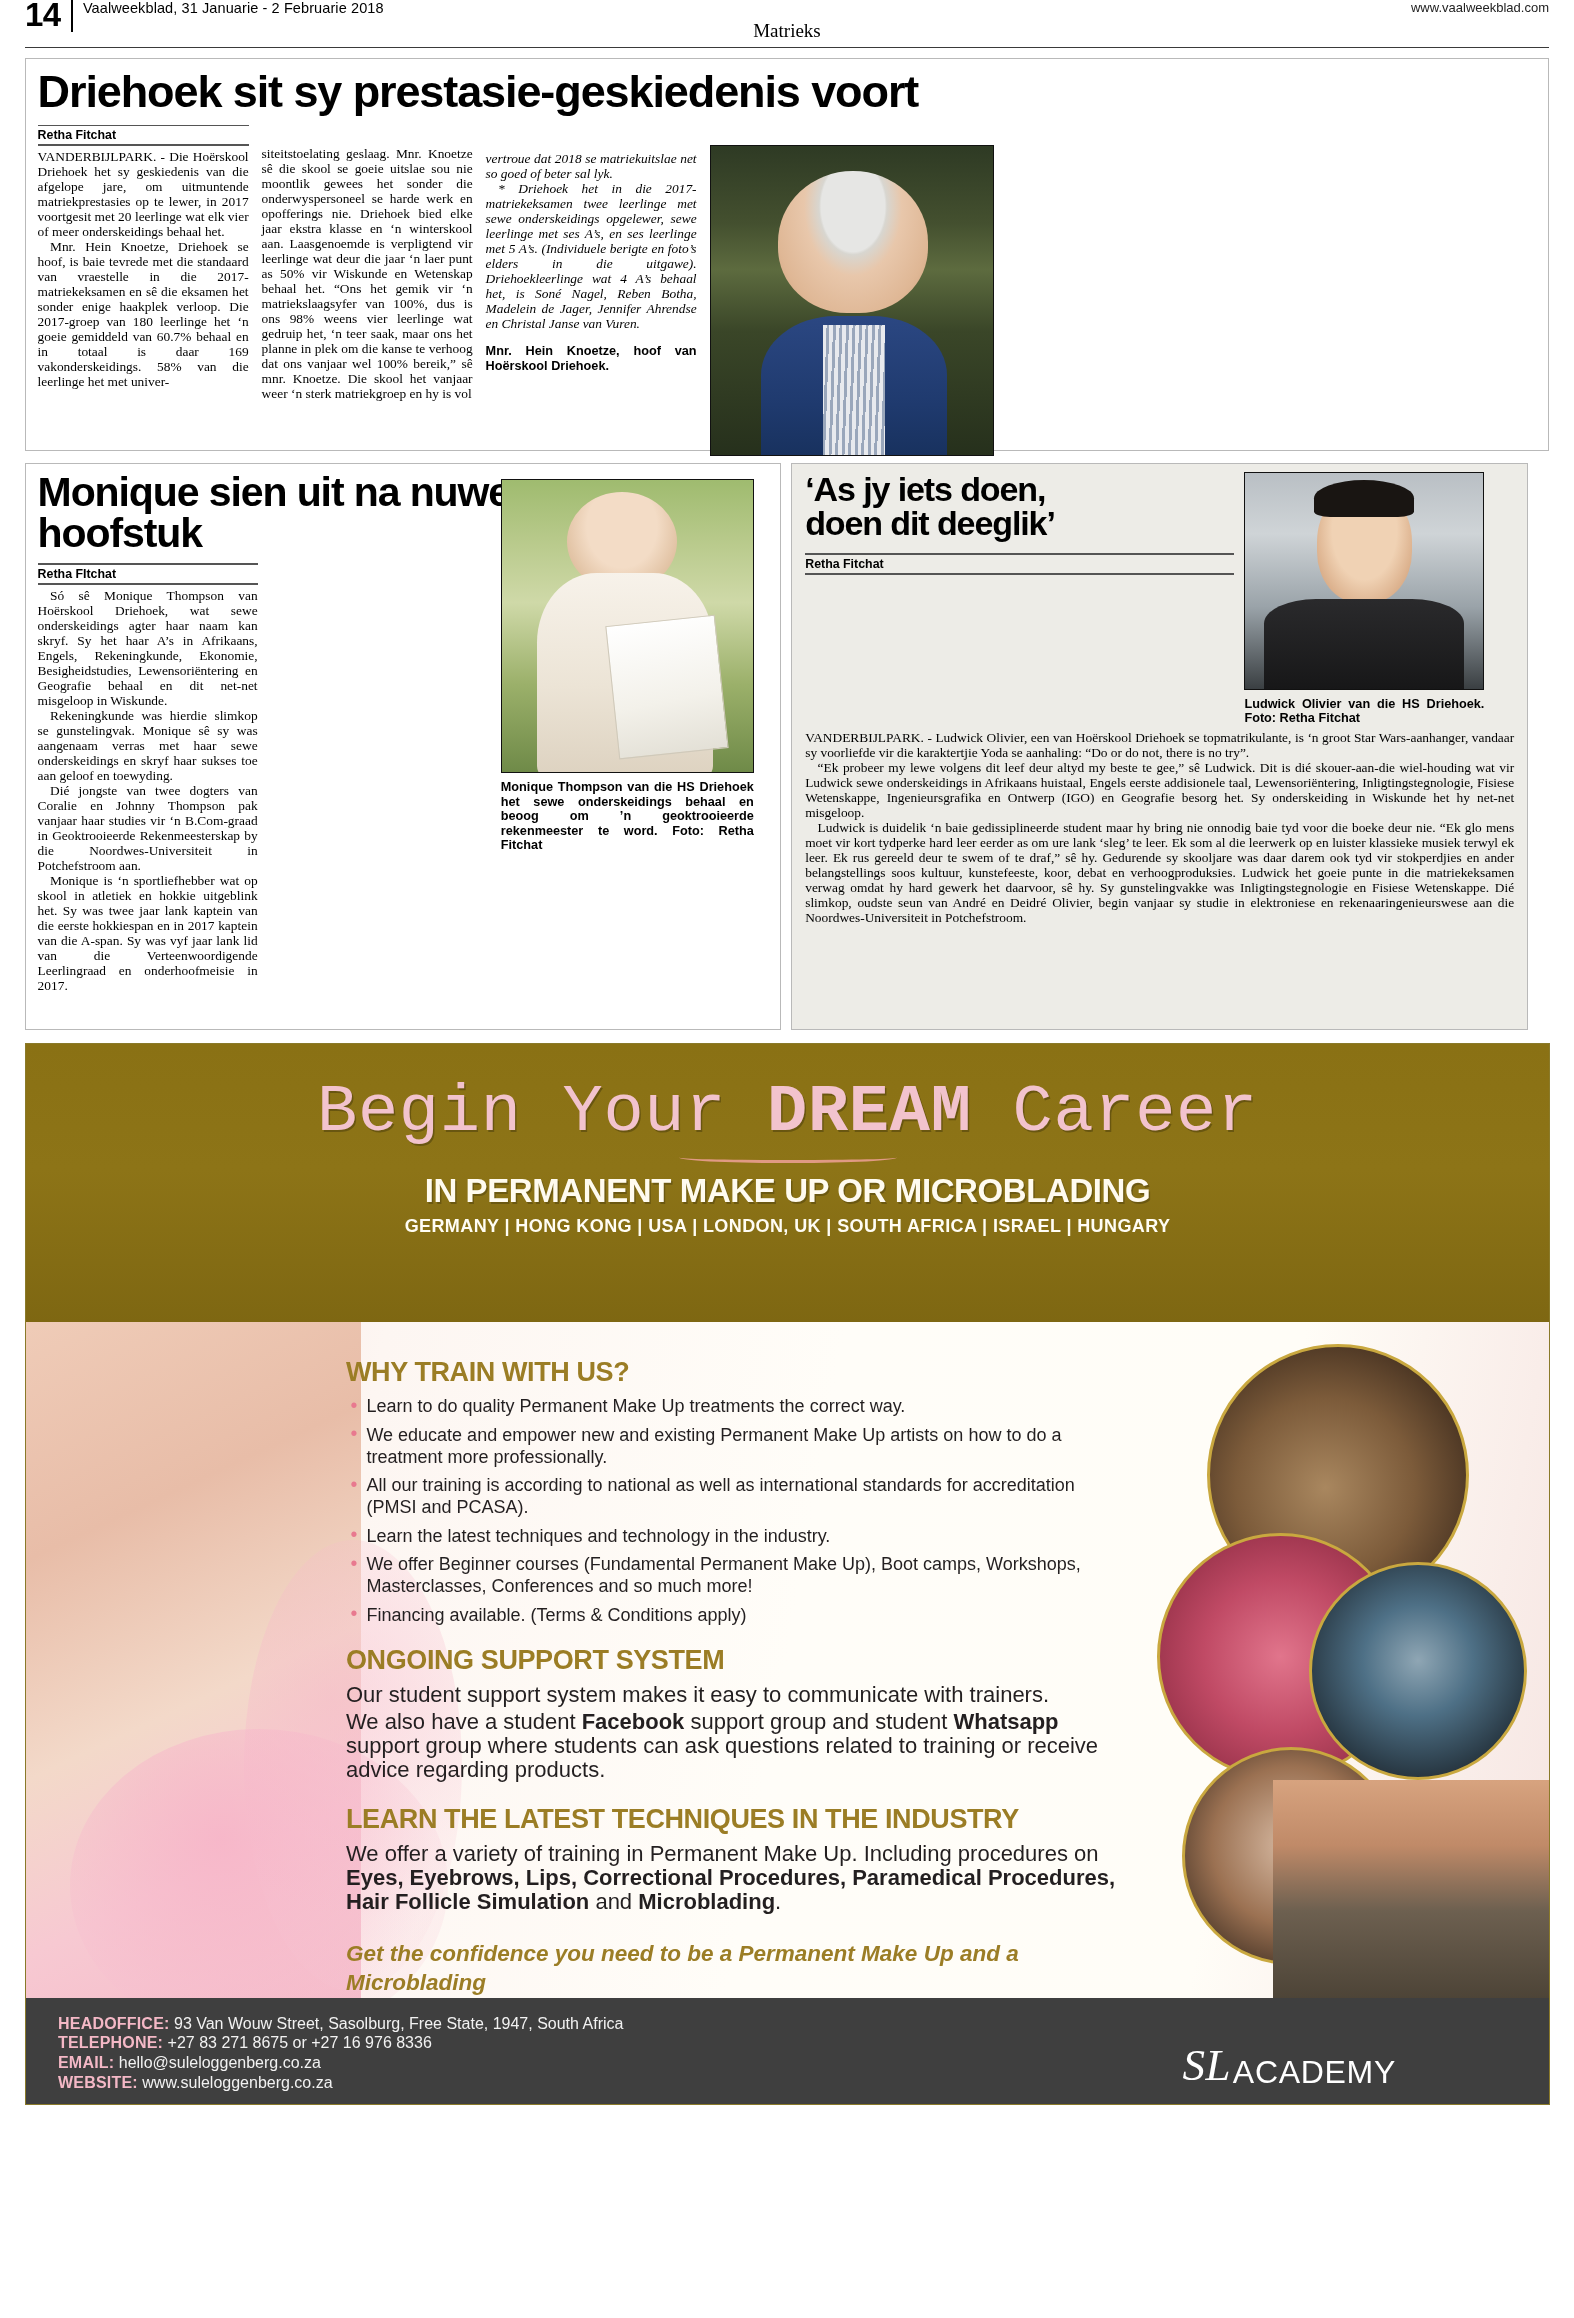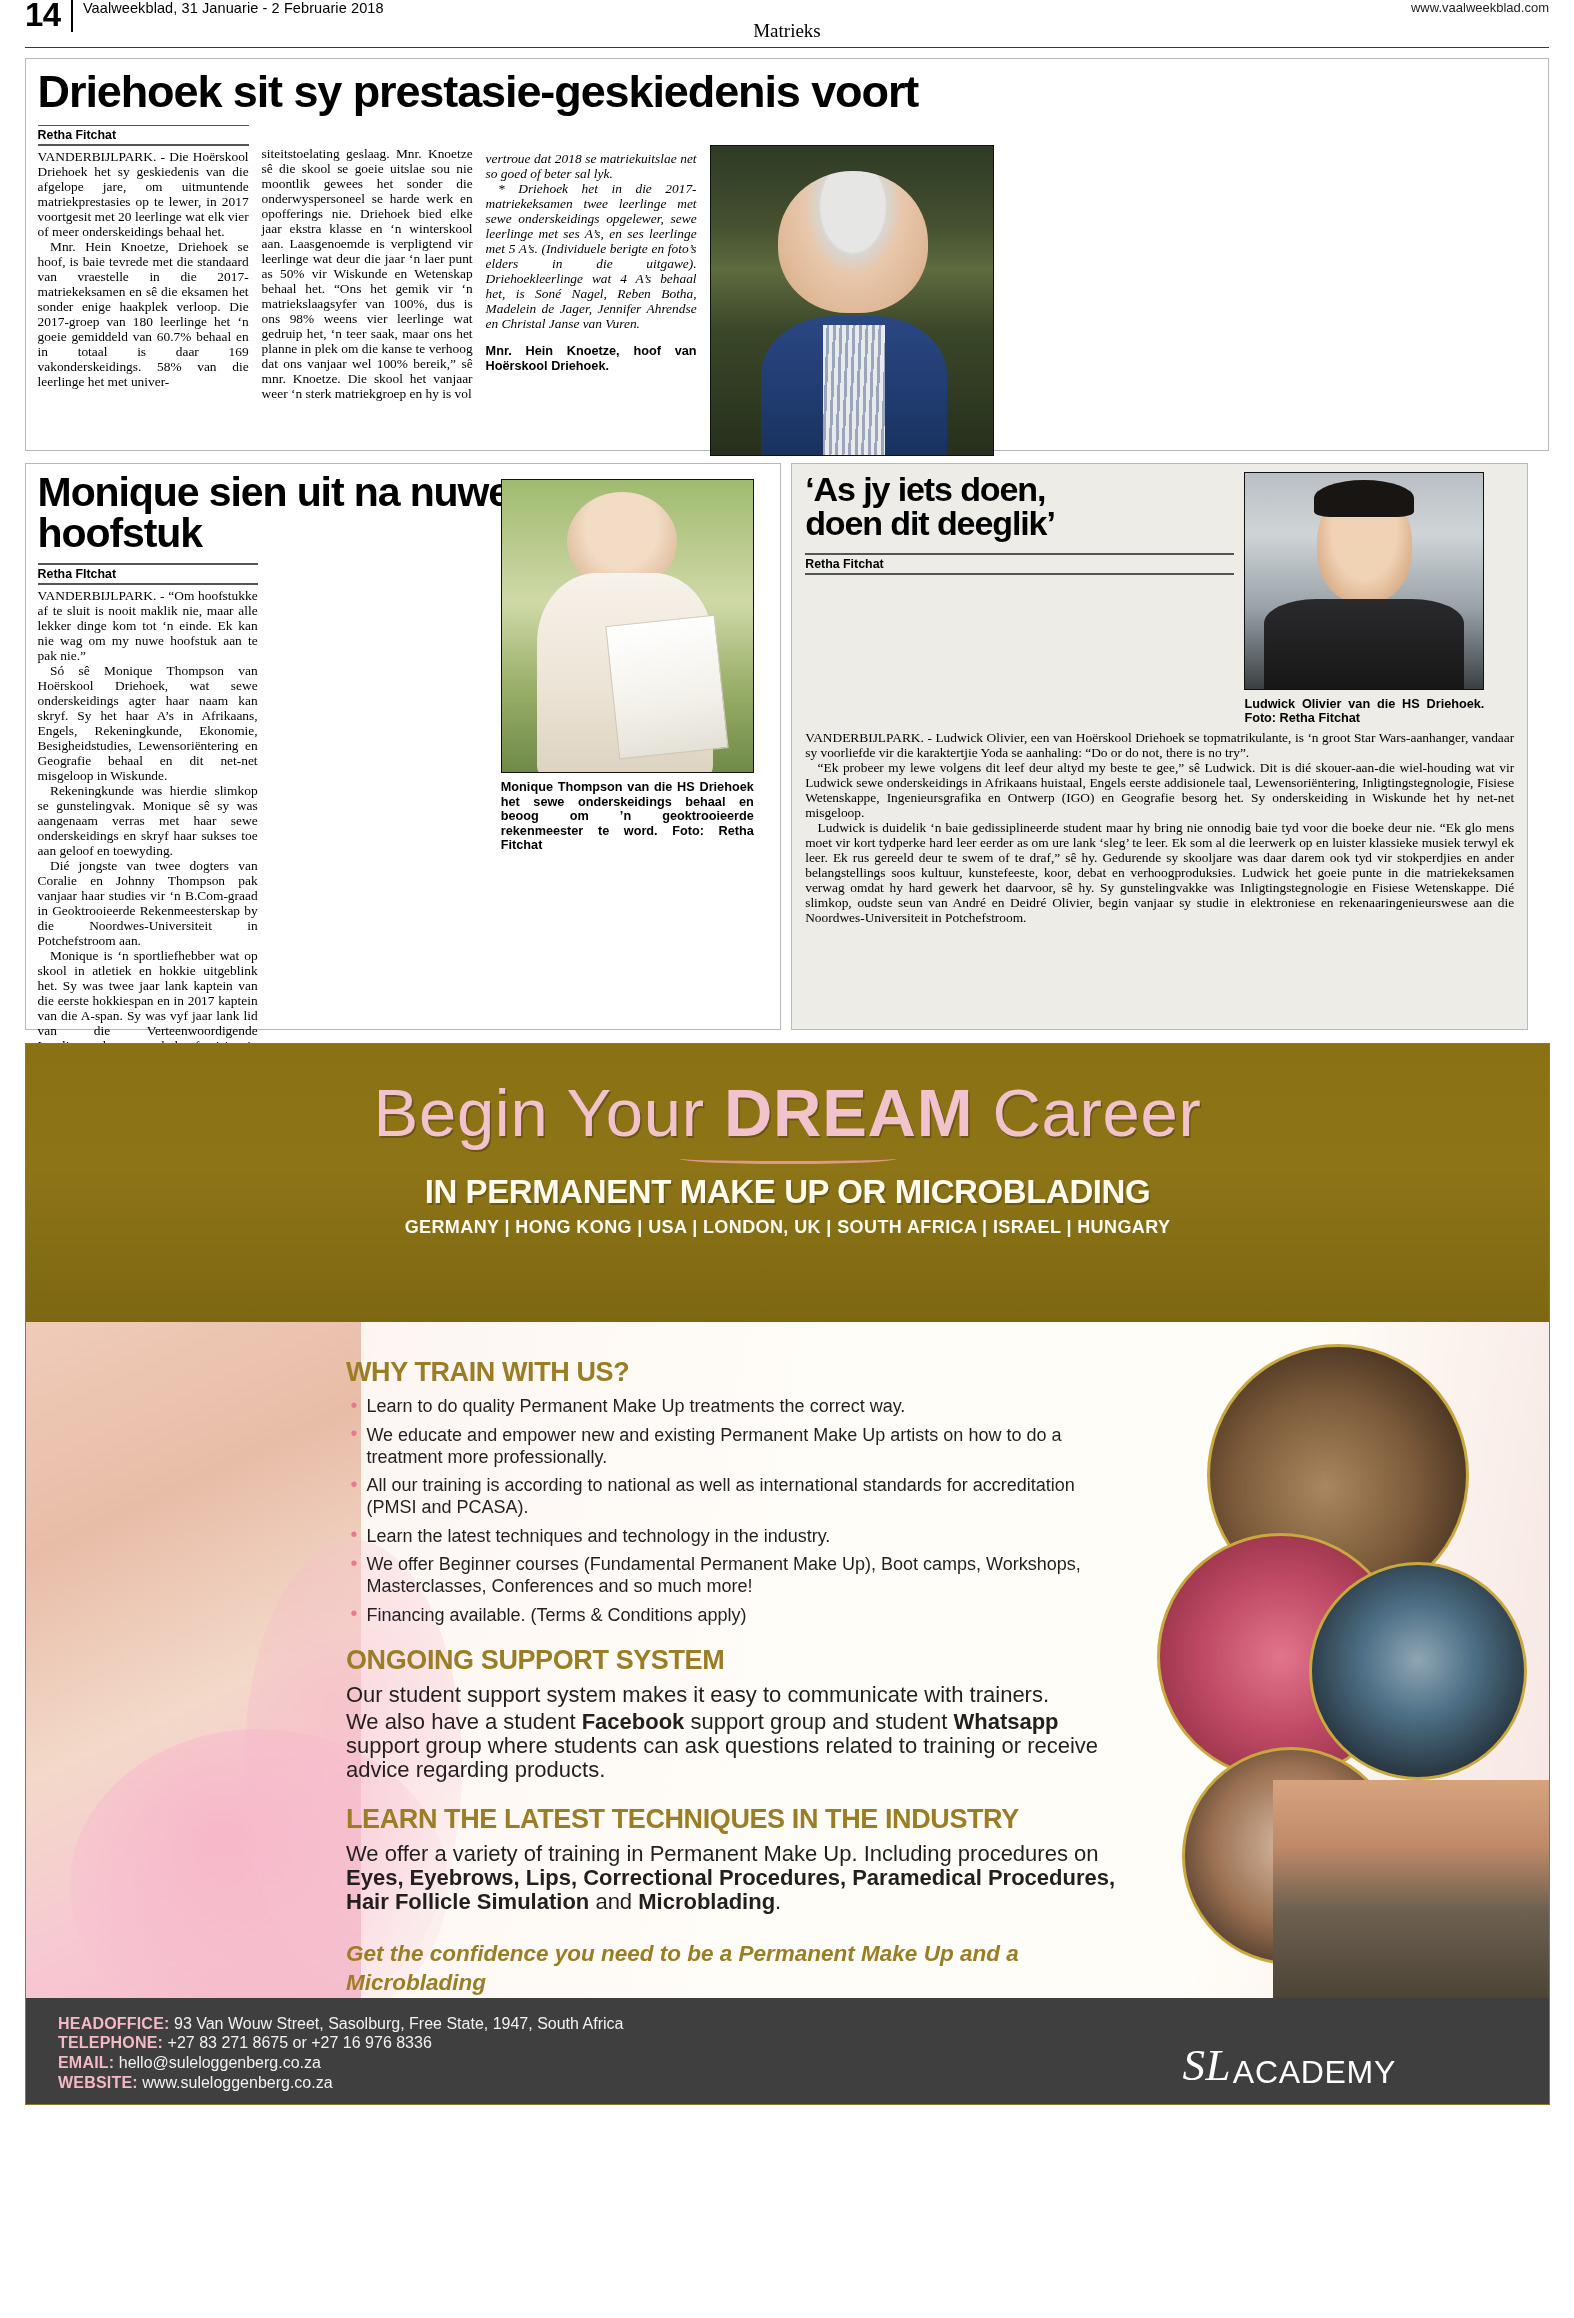--- a/index.html
+++ b/index.html
@@ -112,21 +112,21 @@
     position:relative; overflow:hidden;
     border:0.7px solid #8a7a2a;
   }
   #ad-top {
     position:relative; height:278px;
     background:linear-gradient(180deg,#8a7114 0%, #8d7417 45%, #7e6712 100%);
     overflow:hidden;
   }
   #ad-title {
     text-align:center; padding-top:30.5px;
-    font-family:Liberation Sans, sans-serif;
+    font-family:Liberation Mono, monospace;
     font-size:67px; font-weight:400; letter-spacing:0.7px;
     color:#f2c3cd;
     text-shadow:1.5px 1.5px 0 rgba(0,0,0,.25);
   }
   #ad-title .em { font-weight:700; }
   #ad-swoosh {
     width:218px; height:11.6px; margin:1.5px auto 0 auto;
     border-bottom:3.6px solid #e09a84; border-radius:50%;
   }
   #ad-sub {
@@ -291,21 +291,20 @@
       <div class="hl">hoofstuk</div>
 
       <div id="mon-body">
         <div class="mon-col">
           <div class="byline-wrap">
             <div class="byline-rule-top"></div>
             <div class="byline">Retha FItchat</div>
             <div class="byline-rule-bot"></div>
           </div>
           <div class="bodytext" style="margin-top:2.9px;">
-            <p class="first">VANDERBIJLPARK. - “Om hoofstukke af te sluit is nooit maklik nie, maar alle lekker dinge kom tot ‘n einde. Ek kan nie wag om my nuwe hoofstuk aan te pak nie.”</p>
             <p>Só sê Monique Thompson van Hoërskool Driehoek, wat sewe onderskeidings agter haar naam kan skryf. Sy het haar A’s in Afrikaans, Engels, Rekeningkunde, Ekonomie, Besigheidstudies, Lewensoriëntering en Geografie behaal en dit net-net misgeloop in Wiskunde.</p>
             <p>Rekeningkunde was hierdie slimkop se gunstelingvak. Monique sê sy was aangenaam verras met haar sewe onderskeidings en skryf haar sukses toe aan geloof en toewyding.</p>
             <p>Dié jongste van twee dogters van Coralie en Johnny Thompson pak vanjaar haar studies vir ‘n B.Com-graad in Geoktrooieerde Rekenmeesterskap by die Noordwes-Universiteit in Potchefstroom aan.</p>
             <p>Monique is ‘n sportliefhebber wat op skool in atletiek en hokkie uitgeblink het. Sy was twee jaar lank kaptein van die eerste hokkiespan en in 2017 kaptein van die A-span. Sy was vyf jaar lank lid van die Verteenwoordigende Leerlingraad en onderhoofmeisie in 2017.</p>
           </div>
         </div>
 
         <div class="mon-col"></div>
 
         <div id="mon-photo-col">

